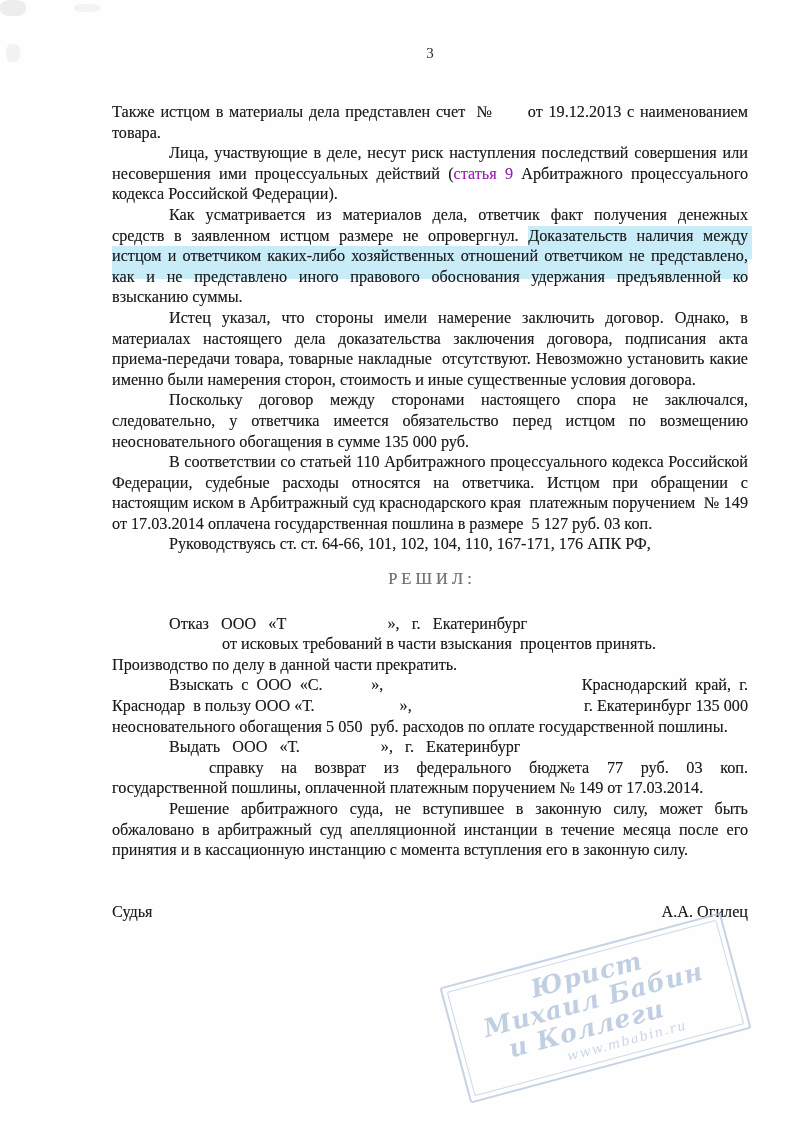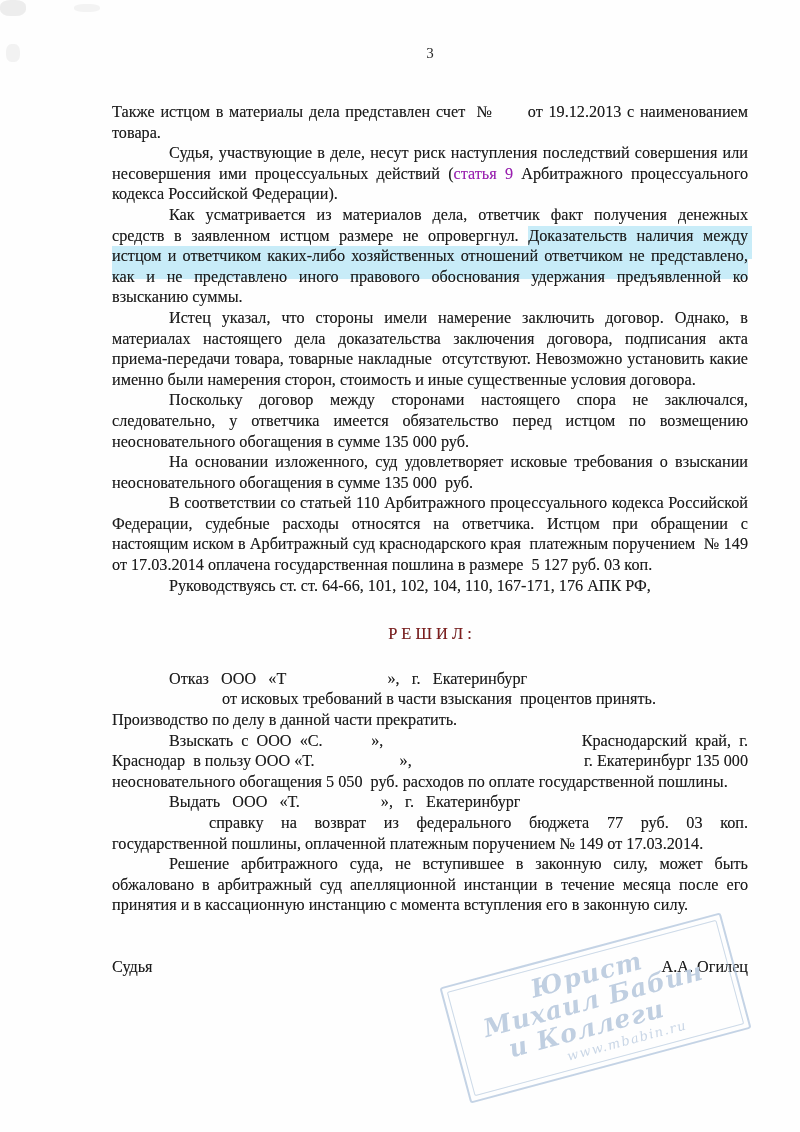--- a/index.html
+++ b/index.html
@@ -16,22 +16,22 @@
   p.body, .rline, .rflex, .sig{
     font-size:16.2px;line-height:20.6px;margin:0;color:#1c1c1c;
     text-shadow:0 0 .5px rgba(25,25,25,.45);
   }
   p.body{text-align:justify;text-indent:57px;white-space:pre-wrap;}
   p.noindent{text-indent:0;}
 
   .link{color:#a21caf;text-shadow:0 0 .5px rgba(53,99,176,.45);}
   .hl{background:#c8ecf8;box-decoration-break:clone;-webkit-box-decoration-break:clone;padding:1px 0 14px;}
 
-  .heading{font-size:16.4px;line-height:20.6px;text-align:center;margin:28px 0 24px;
-    color:#7f1d1d;text-shadow:0 0 .5px rgba(25,25,25,.45);}
+  .heading{font-size:16.4px;line-height:20.6px;text-align:center;margin:14px 0 24px;
+    color:#737373;text-shadow:0 0 .5px rgba(25,25,25,.45);}
 
   .rline{white-space:pre-wrap;}
   .indent1{text-indent:57px;}
   .indent2{text-indent:110px;}
   .indent3{padding-left:97px;text-align:justify;text-align-last:justify;}
   .rflex{display:flex;justify-content:space-between;white-space:pre-wrap;gap:28px;}
   .rflex .lead{padding-left:57px;}
 
   .sig{display:flex;justify-content:space-between;margin-top:41px;}
 
@@ -58,27 +58,26 @@
 <div class="sheet">
   <div class="smudge sm1"></div>
   <div class="smudge sm2"></div>
   <div class="smudge sm3"></div>
 
   <div class="content">
     <div class="pagenum">3</div>
 
     <p class="body noindent">Также истцом в материалы дела представлен счет  №      от 19.12.2013 с наименованием товара.</p>
 
-    <p class="body"><span>Судья, участвующие в деле, несут риск наступления последствий совершения или несовершения ими процессуальных действий (</span><span class="link">статья 9</span><span> Арбитражного процессуального кодекса Российской Федерации).</span></p>
+    <p class="body"><span>Лица, участвующие в деле, несут риск наступления последствий совершения или несовершения ими процессуальных действий (</span><span class="link">статья 9</span><span> Арбитражного процессуального кодекса Российской Федерации).</span></p>
 
     <p class="body"><span>Как усматривается из материалов дела, ответчик факт получения денежных средств в заявленном истцом размере не опровергнул. </span><span class="hl">Доказательств наличия между истцом и ответчиком каких-либо хозяйственных отношений ответчиком не представлено,</span><span> как и не представлено иного правового обоснования удержания предъявленной ко взысканию суммы.</span></p>
 
     <p class="body">Истец указал, что стороны имели намерение заключить договор. Однако, в материалах настоящего дела доказательства заключения договора, подписания акта приема-передачи товара, товарные накладные  отсутствуют. Невозможно установить какие именно были намерения сторон, стоимость и иные существенные условия договора.</p>
     <p class="body">Поскольку договор между сторонами настоящего спора не заключался, следовательно, у ответчика имеется обязательство перед истцом по возмещению неосновательного обогащения в сумме 135 000 руб.</p>
-    <p class="body">На основании изложенного, суд удовлетворяет исковые требования о взыскании неосновательного обогащения в сумме 135 000  руб.</p>
     <p class="body">В соответствии со статьей 110 Арбитражного процессуального кодекса Российской Федерации, судебные расходы относятся на ответчика. Истцом при обращении с настоящим иском в Арбитражный суд краснодарского края  платежным поручением  № 149  от 17.03.2014 оплачена государственная пошлина в размере  5 127 руб. 03 коп.</p>
     <p class="body">Руководствуясь ст. ст. 64-66, 101, 102, 104, 110, 167-171, 176 АПК РФ,</p>
 
     <div class="heading">Р Е Ш И Л :</div>
 
     <div class="rline indent1">Отказ   ООО   «Т                         »,   г.   Екатеринбург</div>
     <div class="rline indent2">от исковых требований в части взыскания  процентов принять.</div>
     <div class="rline">Производство по делу в данной части прекратить.</div>
     <div class="rflex"><span class="lead">Взыскать  с  ООО  «С.            »,</span><span>Краснодарский  край,  г.</span></div>
     <div class="rflex"><span>Краснодар  в пользу ООО «Т.                     »,</span><span>г. Екатеринбург 135 000</span></div>

